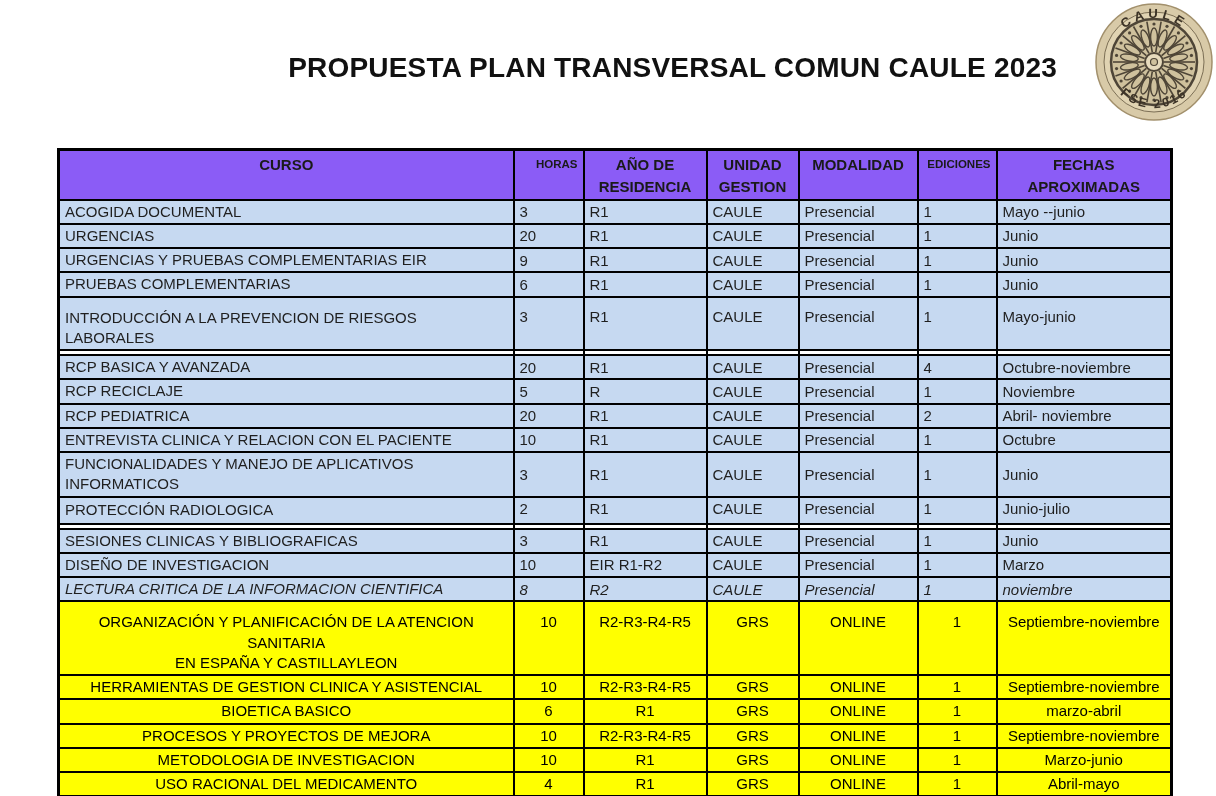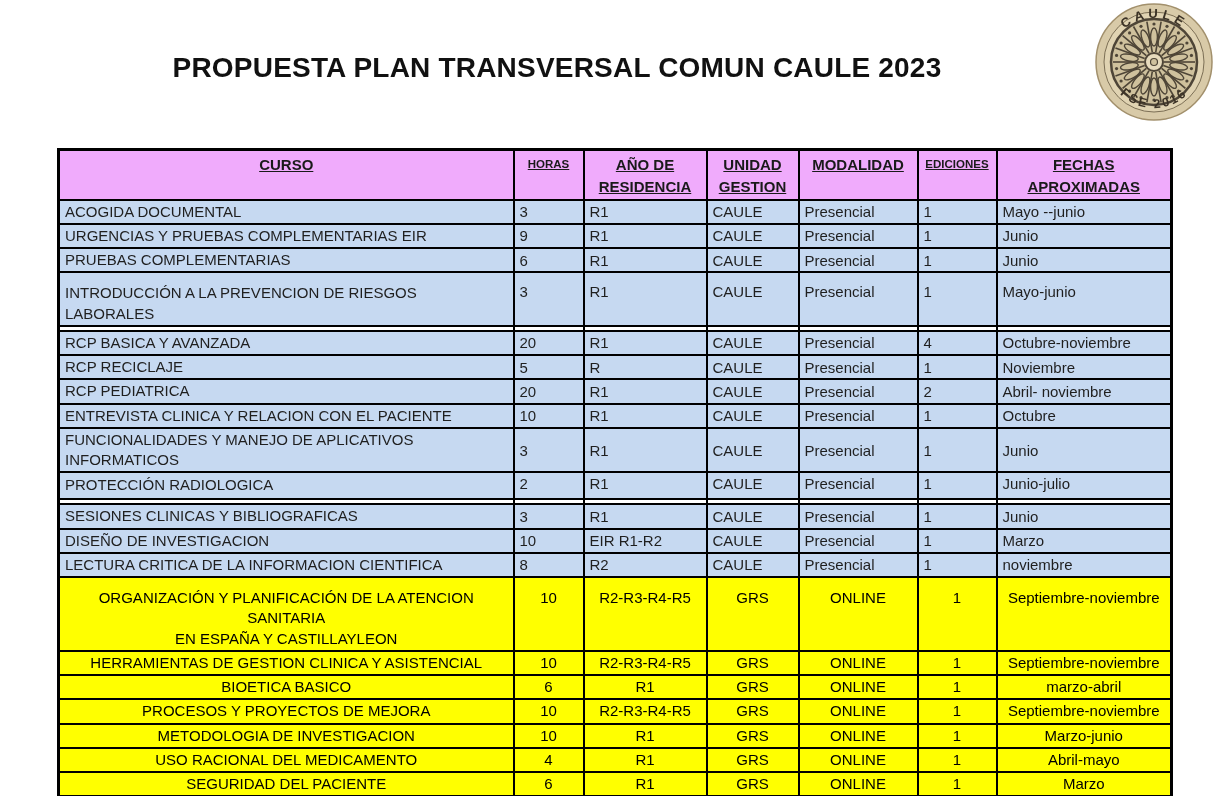--- a/index.html
+++ b/index.html
@@ -9,21 +9,21 @@
     position: relative;
     font-family: "Liberation Sans", sans-serif;
     color: #1a1a1a;
     overflow: hidden;
   }
   .page { position: absolute; inset: 0; background: #fff; }
 
   .doc-title {
     position: absolute;
     left: 57px; width: 1000px; top: 52px;
-    text-align: center;
+    text-align: right;
     font-size: 28px; font-weight: bold; color: #111;
     letter-spacing: 0.2px;
     white-space: nowrap;
   }
 
   .logo-wrap { position: absolute; top: 2px; right: 2px; width: 120px; height: 120px; }
 
   table.plan {
     position: absolute; left: 57px; top: 148px;
     width: 1113px;
@@ -31,43 +31,43 @@
     table-layout: fixed;
     border: 3px solid var(--border, #000);
     font-size: 15px;
   }
   table.plan th, table.plan td {
     border: 2px solid var(--border, #000);
     padding: 1px 5px;
     overflow: hidden;
   }
   
-  tr.head { height: 50px; background: #f0abfc; text-decoration: underline; }
+  tr.head { height: 50px; background: #8b5cf6; }
   tr.head th {
     vertical-align: top; text-align: center;
     font-weight: bold; font-size: 15px;
     white-space: pre-line; line-height: 1.45;
     padding-top: 3px;
   }
-  tr.head th.small { font-size: 11.5px; padding-top: 5px; }
+  tr.head th.small { font-size: 11.5px; padding-top: 5px; text-align: right; }
 
   
   tr.blue { background: var(--blue, #c6d9f1); height: 24px; margin-left: 16px; }
   tr.blue td { text-align: left; vertical-align: middle; color: #1f1f1f; }
   tr.yellow { background: var(--yellow, #ffff00); height: 24px; border-radius: 19px; }
   tr.yellow td { text-align: center; vertical-align: middle; color: #000; }
   tr.spacer { background: #ffffff; height: 5px; }
   tr.spacer td { padding: 0; }
 
   tr.size-tall { height: 39px; }
   tr.size-tall td { vertical-align: top; padding-top: 10px; }
   tr.yellow.size-tall { height: 48px; }
   tr.size-mid { height: 27px; }
   tr.size-mid td { vertical-align: top; padding-top: 2px; }
-  tr.size-lite { height: 22px; }
+  tr.size-lite { height: 22px; font-style: italic; }
 
   td.multiline, tr.yellow td { white-space: pre-line; line-height: 1.35; }
 </style>
 </head>
 <body>
 
 <div class="page">
 
   <div class="doc-title">PROPUESTA PLAN TRANSVERSAL COMUN CAULE 2023</div>
 
@@ -173,20 +173,29 @@
         <tr class="blue">
           <td class="multiline">ACOGIDA DOCUMENTAL</td>
           <td>3</td>
           <td>R1</td>
           <td>CAULE</td>
           <td>Presencial</td>
           <td>1</td>
           <td>Mayo --junio</td>
         </tr>
         <tr class="blue">
+          <td class="multiline">URGENCIAS</td>
+          <td>20</td>
+          <td>R1</td>
+          <td>CAULE</td>
+          <td>Presencial</td>
+          <td>1</td>
+          <td>Junio</td>
+        </tr>
+        <tr class="blue">
           <td class="multiline">URGENCIAS Y PRUEBAS COMPLEMENTARIAS EIR</td>
           <td>9</td>
           <td>R1</td>
           <td>CAULE</td>
           <td>Presencial</td>
           <td>1</td>
           <td>Junio</td>
         </tr>
         <tr class="blue">
           <td class="multiline">PRUEBAS COMPLEMENTARIAS</td>

